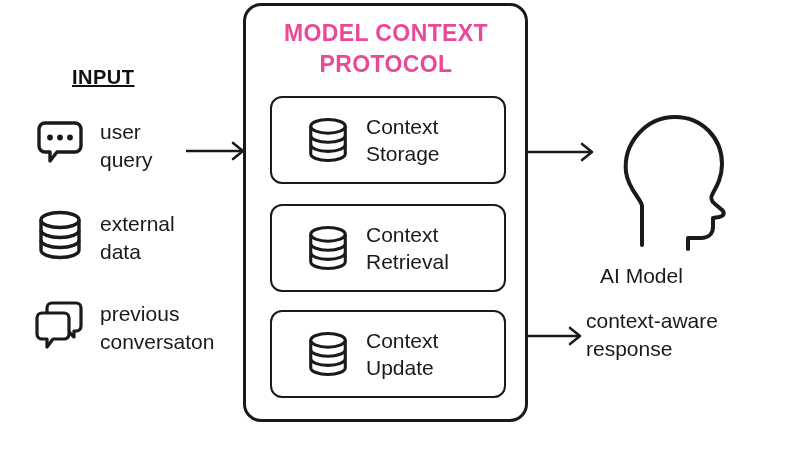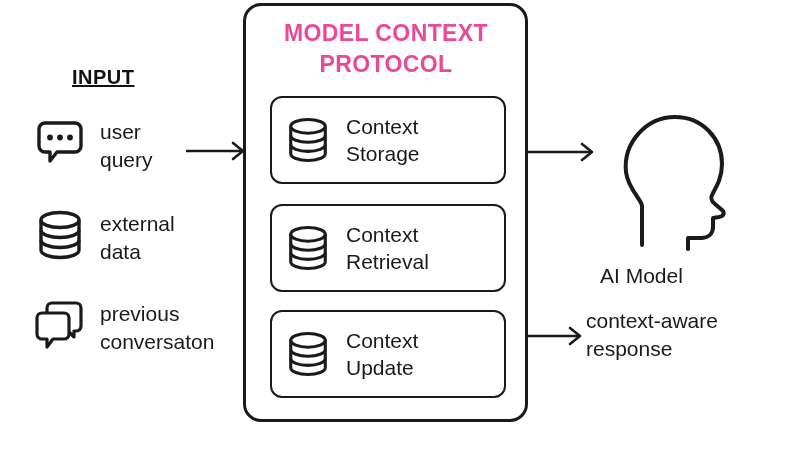--- a/index.html
+++ b/index.html
@@ -55,20 +55,21 @@
   .card {
     left: 270px;
     width: 236px;
     height: 88px;
     border: 2.5px solid #1a1a1a;
     border-radius: 12px;
     box-sizing: border-box;
     background: #ffffff;
     display: flex;
     align-items: center;
+    padding-left: 20px;
   }
   .card-icon {
     width: 56px;
     display: flex;
     justify-content: center;
     align-items: center;
     flex: 0 0 auto;
     margin-left: 8px;
   }
   .card-label {

